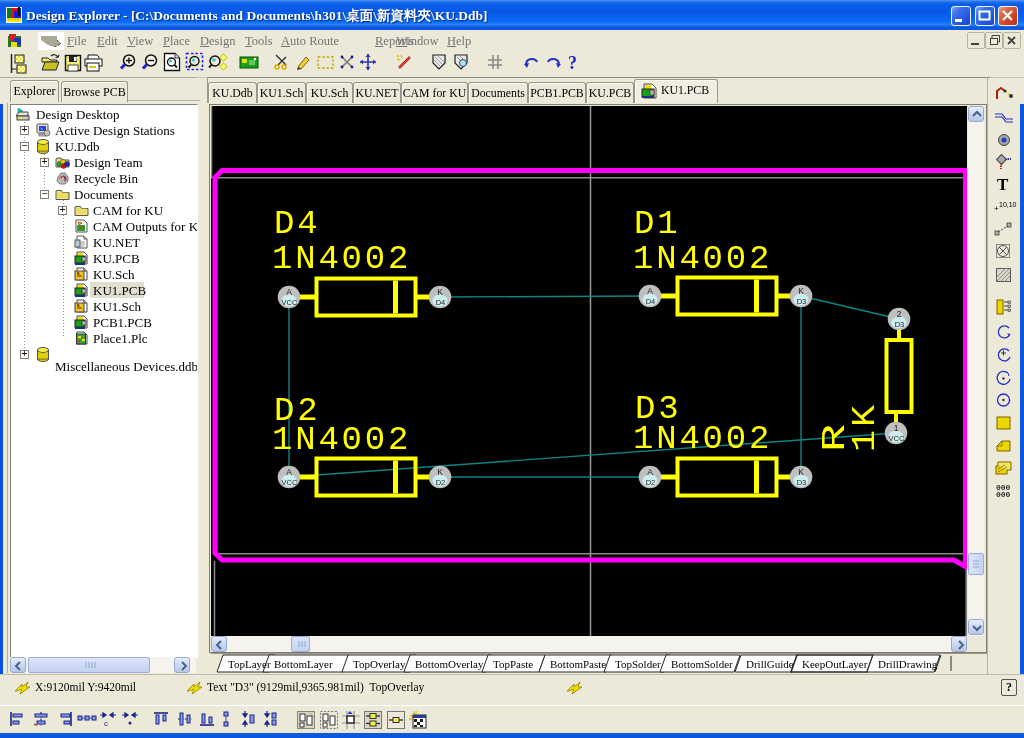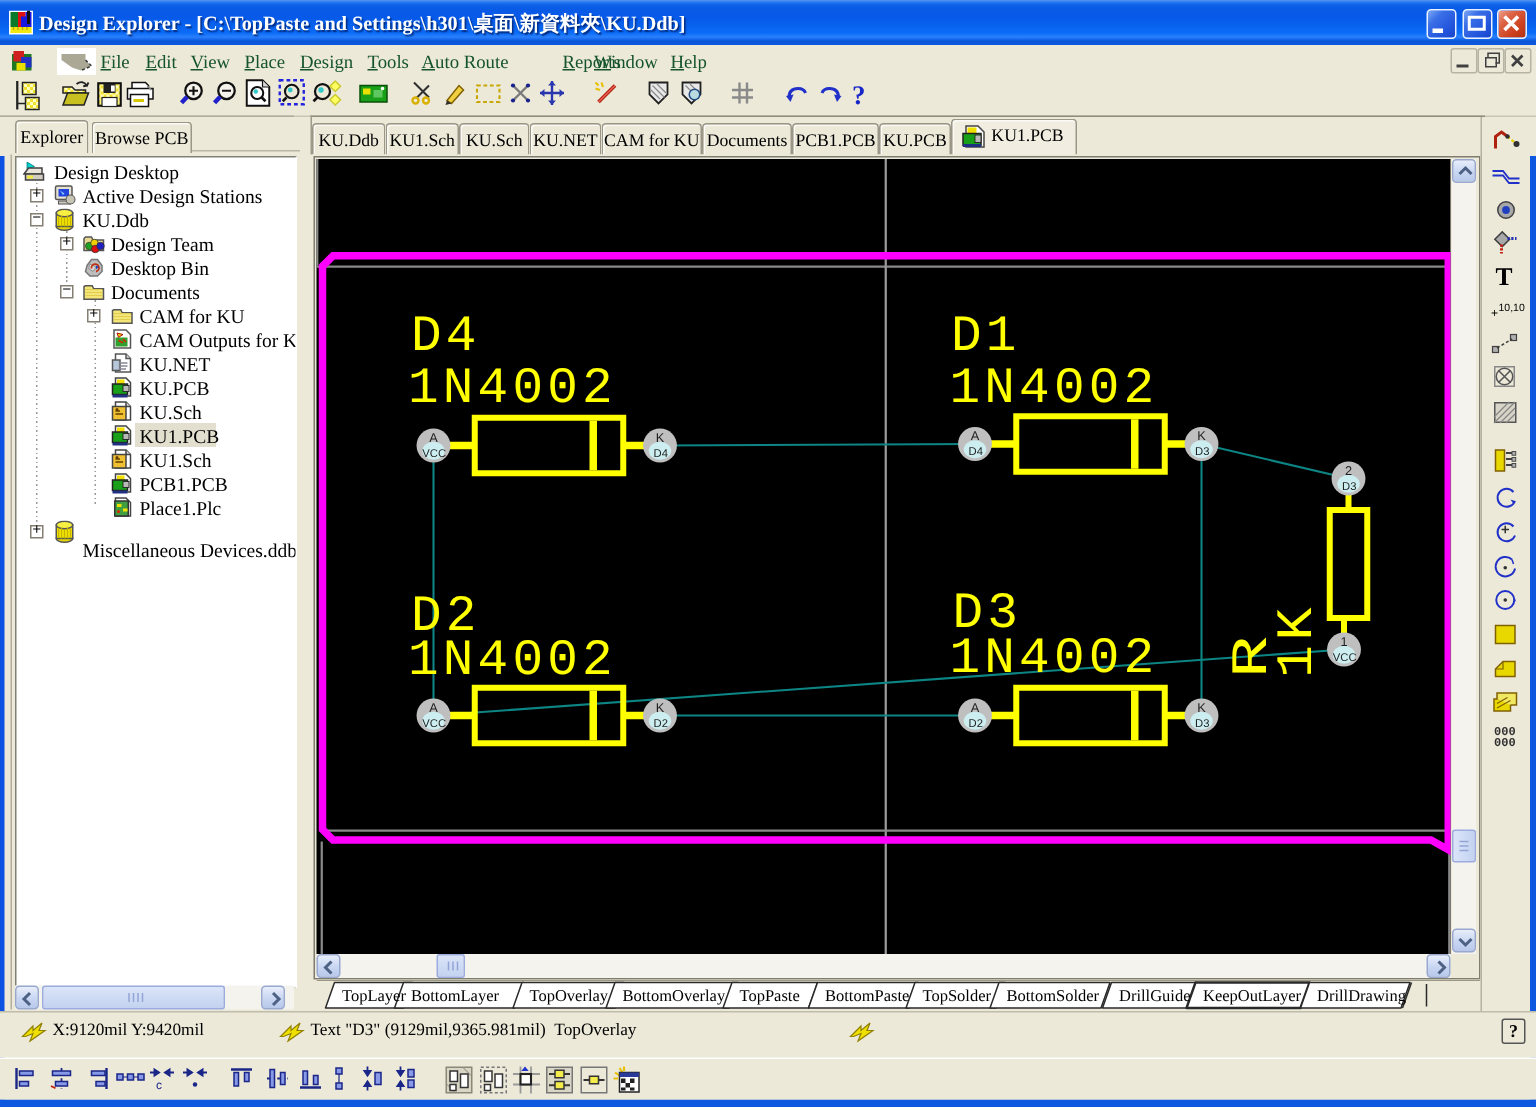--- a/index.html
+++ b/index.html
@@ -11,21 +11,21 @@
     background:linear-gradient(180deg,#5a96f0 0%,#3080f0 4%,#1266ea 10%,#0a5ce6 18%,#0759e8 40%,#0862ee 60%,#0b6cf8 78%,#2a80fc 88%,#1262e8 95%,#0850c8 100%);}
   #titletext{left:26px;top:7px;color:#fff;font-weight:bold;font-size:13.5px;letter-spacing:0px;text-shadow:1px 1px 1px #00287a;white-space:nowrap;}
   .borderL{left:0;top:28px;width:3px;height:705px;background:#0d51e2;}
   .borderR{left:1020px;top:28px;width:4px;height:705px;background:#0e58e0;}
   .borderB{left:0;top:733px;width:1024px;height:5px;background:#0e58e0;}
   .tbtn{top:6px;width:20px;height:20px;border-radius:3px;border:1px solid #eaf3ff;box-sizing:border-box;
     background:linear-gradient(135deg,#7da8f5 0%,#3a6fe8 30%,#1e50d8 80%,#1a46c8 100%);color:#fff;}
   #btnclose{background:linear-gradient(135deg,#eda28e 0%,#dd6547 30%,#cc3f1d 70%,#b23413 100%);}
   
   #menurow{left:0;top:28px;width:1024px;height:22px;background:#ECE9D8;border-top:2px solid #0e58e0;box-sizing:border-box;}
-  .mitem{top:4px;font-size:12.5px;color:#14532d;white-space:nowrap;}
+  .mitem{top:4px;font-size:12.5px;color:#737373;white-space:nowrap;}
   .mitem u{text-decoration:underline;}
   .mdib{top:2px;width:16px;height:15px;background:#ece9d8;border:1px solid #b8b4a4;border-radius:2px;box-sizing:content-box;}
   
   #toolbar{left:0;top:50px;width:1024px;height:28px;background:#ECE9D8;border-bottom:1px solid #c9c5b5;box-sizing:border-box;}
   
   #tabrow{left:0;top:78px;width:1024px;height:26px;background:#ECE9D8;}
   .dtab{top:4px;height:21px;background:#ECE9D8;border:1px solid #9a9788;border-bottom:none;border-radius:3px 3px 0 0;
     font-size:11.8px;line-height:20px;white-space:nowrap;overflow:hidden;color:#000;text-align:center;box-sizing:border-box;box-shadow:inset 1px 1px 0 #fbfaf6;}
   .ptab{top:3px;height:21px;background:#ECE9D8;border:1px solid #9a9788;border-bottom:none;border-radius:3px 3px 0 0;
     font-size:12px;line-height:20px;white-space:nowrap;overflow:hidden;color:#000;text-align:center;box-sizing:border-box;box-shadow:inset 1px 1px 0 #fbfaf6;}
@@ -63,21 +63,21 @@
         <rect x="0" y="0" width="16" height="16" fill="#fff"></rect>
         <rect x="1" y="1" width="5" height="10" fill="#0a7a2a"></rect>
         <rect x="6" y="1" width="5" height="10" fill="#e01010"></rect>
         <rect x="11" y="1" width="4" height="10" fill="#1818e0"></rect>
         <path d="M8,4 h5 v7 h-5 Z" fill="#1818e0"></path>
         <rect x="1" y="11" width="14" height="4" fill="#f0e810"></rect>
         <path d="M3,11 v2 M6,11 v2 M9,11 v2 M12,11 v2" stroke="#c0b000" stroke-width="1"></path>
         <rect x="12" y="0" width="2" height="9" fill="#101010"></rect>
         <path d="M12,0 l2,-0 l-1,-2 Z" fill="#fff"></path>
       </svg></span>
-  <div id="titletext" class="abs">Design Explorer - [C:\TopPaste and Settings\h301\桌面\新資料夾\KU.Ddb]</div>
+  <div id="titletext" class="abs">Design Explorer - [C:\Documents and Documents\h301\桌面\新資料夾\KU.Ddb]</div>
   <div class="abs borderL"></div>
     <div class="abs borderR"></div>
     <div class="abs borderB"></div>
   <div class="abs tbtn" id="btnmin" style="left:951px;"><svg width="18" height="18">
         <rect x="3" y="12" width="7" height="3" fill="#fff"></rect>
       </svg></div>
   <div class="abs tbtn" id="btnmax" style="left:975px;"><svg width="18" height="18">
         <rect x="3.5" y="4.5" width="10" height="8" fill="none" stroke="#fff" stroke-width="2"></rect>
       </svg></div>
   <div class="abs tbtn" id="btnclose" style="left:998px;"><svg width="18" height="18">
@@ -339,21 +339,21 @@
         </div>
     <div class="trow abs" style="left:0;top:66px;">
           <span class="ti abs" style="left:44px;top:0px;">
       <svg width="16" height="15">
               <path d="M3,6 L6,2 L10,2 L13,6 L13,10 L10,13 L5,13 L2,10 Z" fill="#bdbdbd" stroke="#777"></path>
               <path d="M5,5 l4,2 l-2,3 l-3,-2 Z" fill="#d8d8d8" stroke="#888" stroke-width="0.6"></path>
               <path d="M6,8 a2.5,2.5 0 1 1 3,2" fill="none" stroke="#c03010" stroke-width="1.2"></path>
               <path d="M9,6 l2,1 l-2,1.5" fill="#2040c0"></path>
             </svg>
           </span>
-      <span class="abs" style="left:63px;top:0px;">Desktop Bin</span>
+      <span class="abs" style="left:63px;top:0px;">Recycle Bin</span>
         </div>
     <div class="trow abs" style="left:0;top:82px;">
           <span class="pm abs" style="left:29px;top:3px;">−</span>
           <span class="ti abs" style="left:44px;top:0px;">
       <svg width="16" height="15">
               <path d="M1,4 L1,12.5 L14,12.5 L14,5.5 L7.5,5.5 L6.5,3.5 L2,3.5 Z" fill="#f4e676" stroke="#555"></path>
               <path d="M2,6 h11 M2,8 h11 M2,10 h11" stroke="#e0cc50" stroke-width="0.8"></path>
             </svg>
           </span>
       <span class="abs" style="left:63px;top:0px;">Documents</span>

